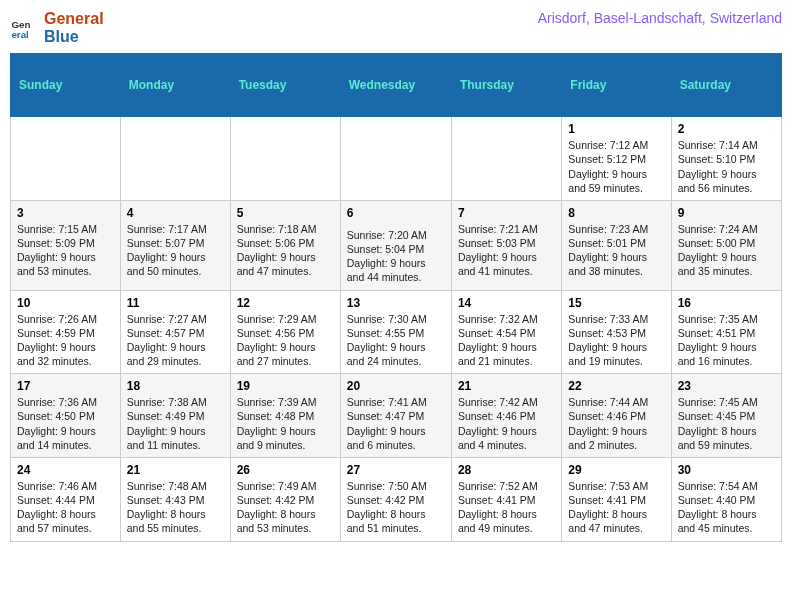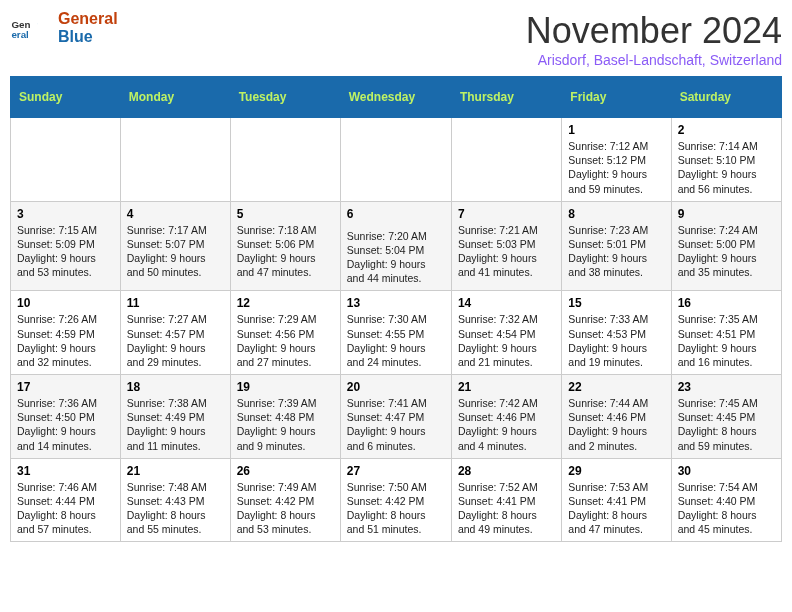--- a/index.html
+++ b/index.html
@@ -12,21 +12,21 @@
     }
     .header-area {
       display: flex;
       align-items: flex-start;
       justify-content: space-between;
       margin-bottom: 8px;
     }
     .logo {
       display: flex;
       align-items: center;
-      gap: 20px;
+      gap: 6px;
       justify-content: flex-end;
     }
     .logo-icon {
       width: 28px;
       height: 28px;
     }
     .title-area {
       text-align: right;
     }
     .month-title {
@@ -38,23 +38,23 @@
       font-size: 14px;
       color: #8b5cf6;
     }
     .calendar-table {
       width: 100%;
       border-collapse: collapse;
       font-size: 11px;
     }
     .calendar-table th {
       background-color: #1a6aab;
-      color: #bef264;
+      color: #5eead4;
       text-align: left;
-      padding: 13px 8px;
+      padding: 24px 8px;
       font-size: 12px;
       font-weight: bold;
       border: 1px solid #1a6aab;
     }
     .calendar-table td {
       border: 1px solid #ccc;
       vertical-align: top;
       padding: 5px 6px;
       width: 113px;
       height: 80px;
@@ -88,21 +88,20 @@
       <text x="2" y="34" font-size="14" font-weight="bold" fill="#1a6aab">eral</text>
       <polygon points="32,5 40,15 36,10" fill="#1a6aab"></polygon>
       <polygon points="30,8 40,18 35,13" fill="#1a6aab"></polygon>
     </svg>
     <div>
       <div style="font-size:16px; font-weight:bold; color:#c2410c; line-height:1.1;">General</div>
       <div style="font-size:16px; font-weight:bold; color:#1a6aab; line-height:1.1;">Blue</div>
     </div>
   </div>
   <div class="title-area">
-    <div class="month-title">November 2024</div>
     <div class="subtitle">Arisdorf, Basel-Landschaft, Switzerland</div>
   </div>
 </div>
 
 <table class="calendar-table">
   <thead>
     <tr>
     <th>Sunday</th>
         <th>Monday</th>
         <th>Tuesday</th>
@@ -259,21 +258,21 @@
         </td>
         <td>
           <span class="day-num">23</span>
           <div class="day-info" style="white-space: pre-line;">Sunrise: 7:45 AM
 Sunset: 4:45 PM
 Daylight: 8 hours and 59 minutes.</div>
         </td>
       </tr>
       <tr>
         <td>
-          <span class="day-num">31</span>
+          <span class="day-num">24</span>
           <div class="day-info" style="white-space: pre-line;">Sunrise: 7:46 AM
 Sunset: 4:44 PM
 Daylight: 8 hours and 57 minutes.</div>
         </td>
         <td>
           <span class="day-num">21</span>
           <div class="day-info" style="white-space: pre-line;">Sunrise: 7:48 AM
 Sunset: 4:43 PM
 Daylight: 8 hours and 55 minutes.</div>
         </td>

